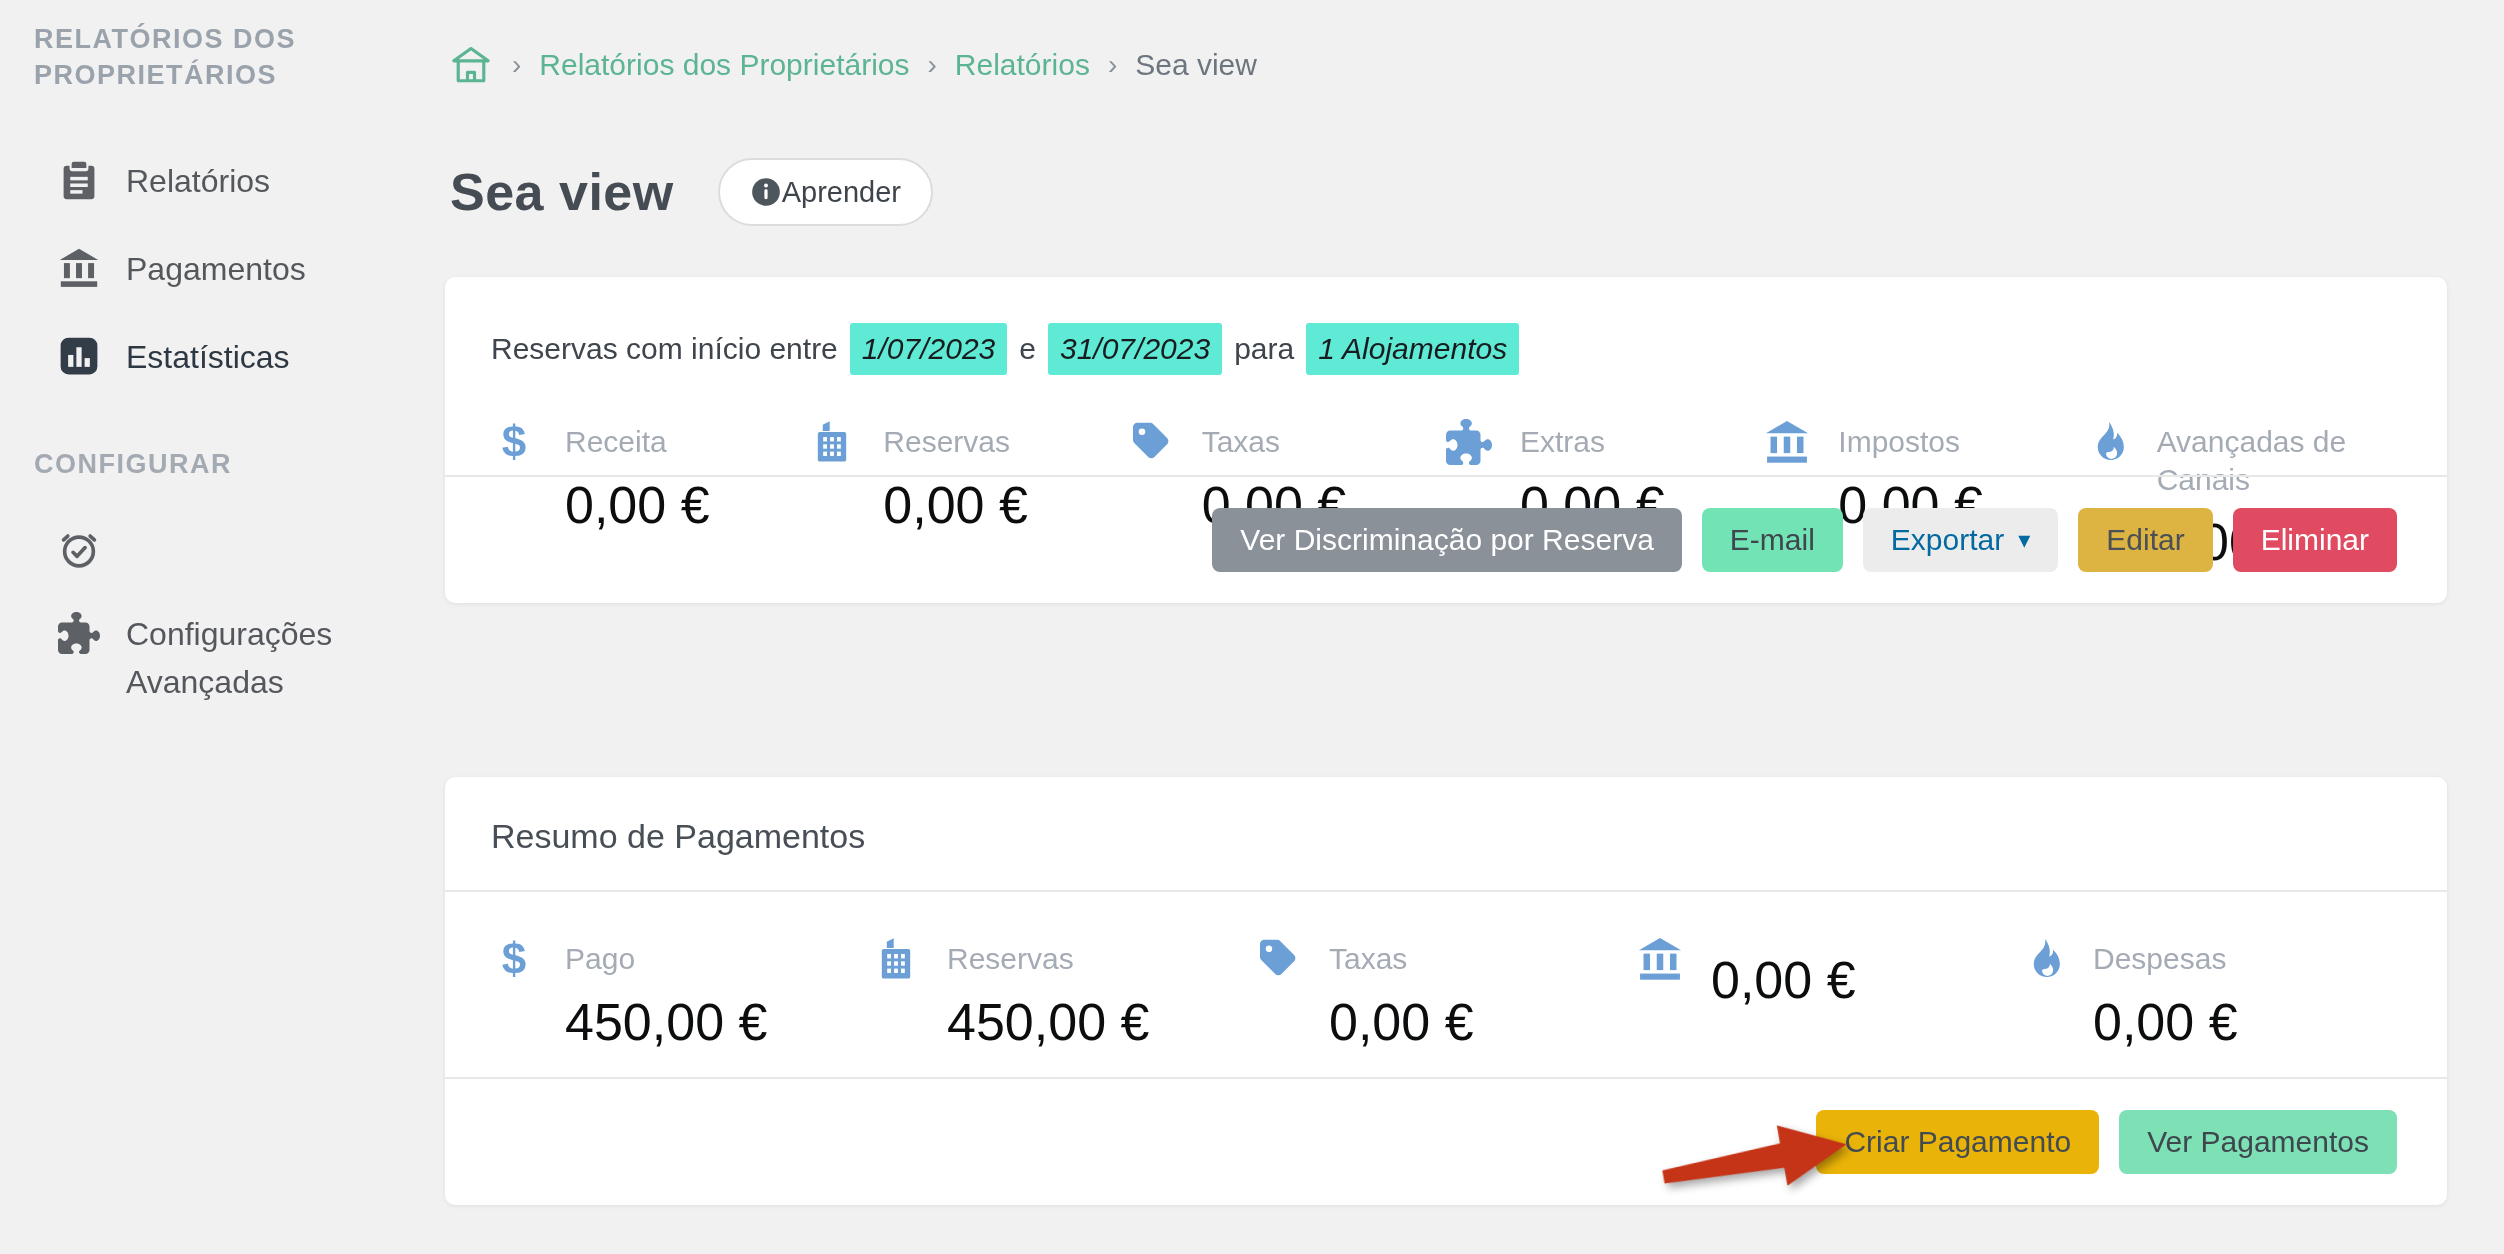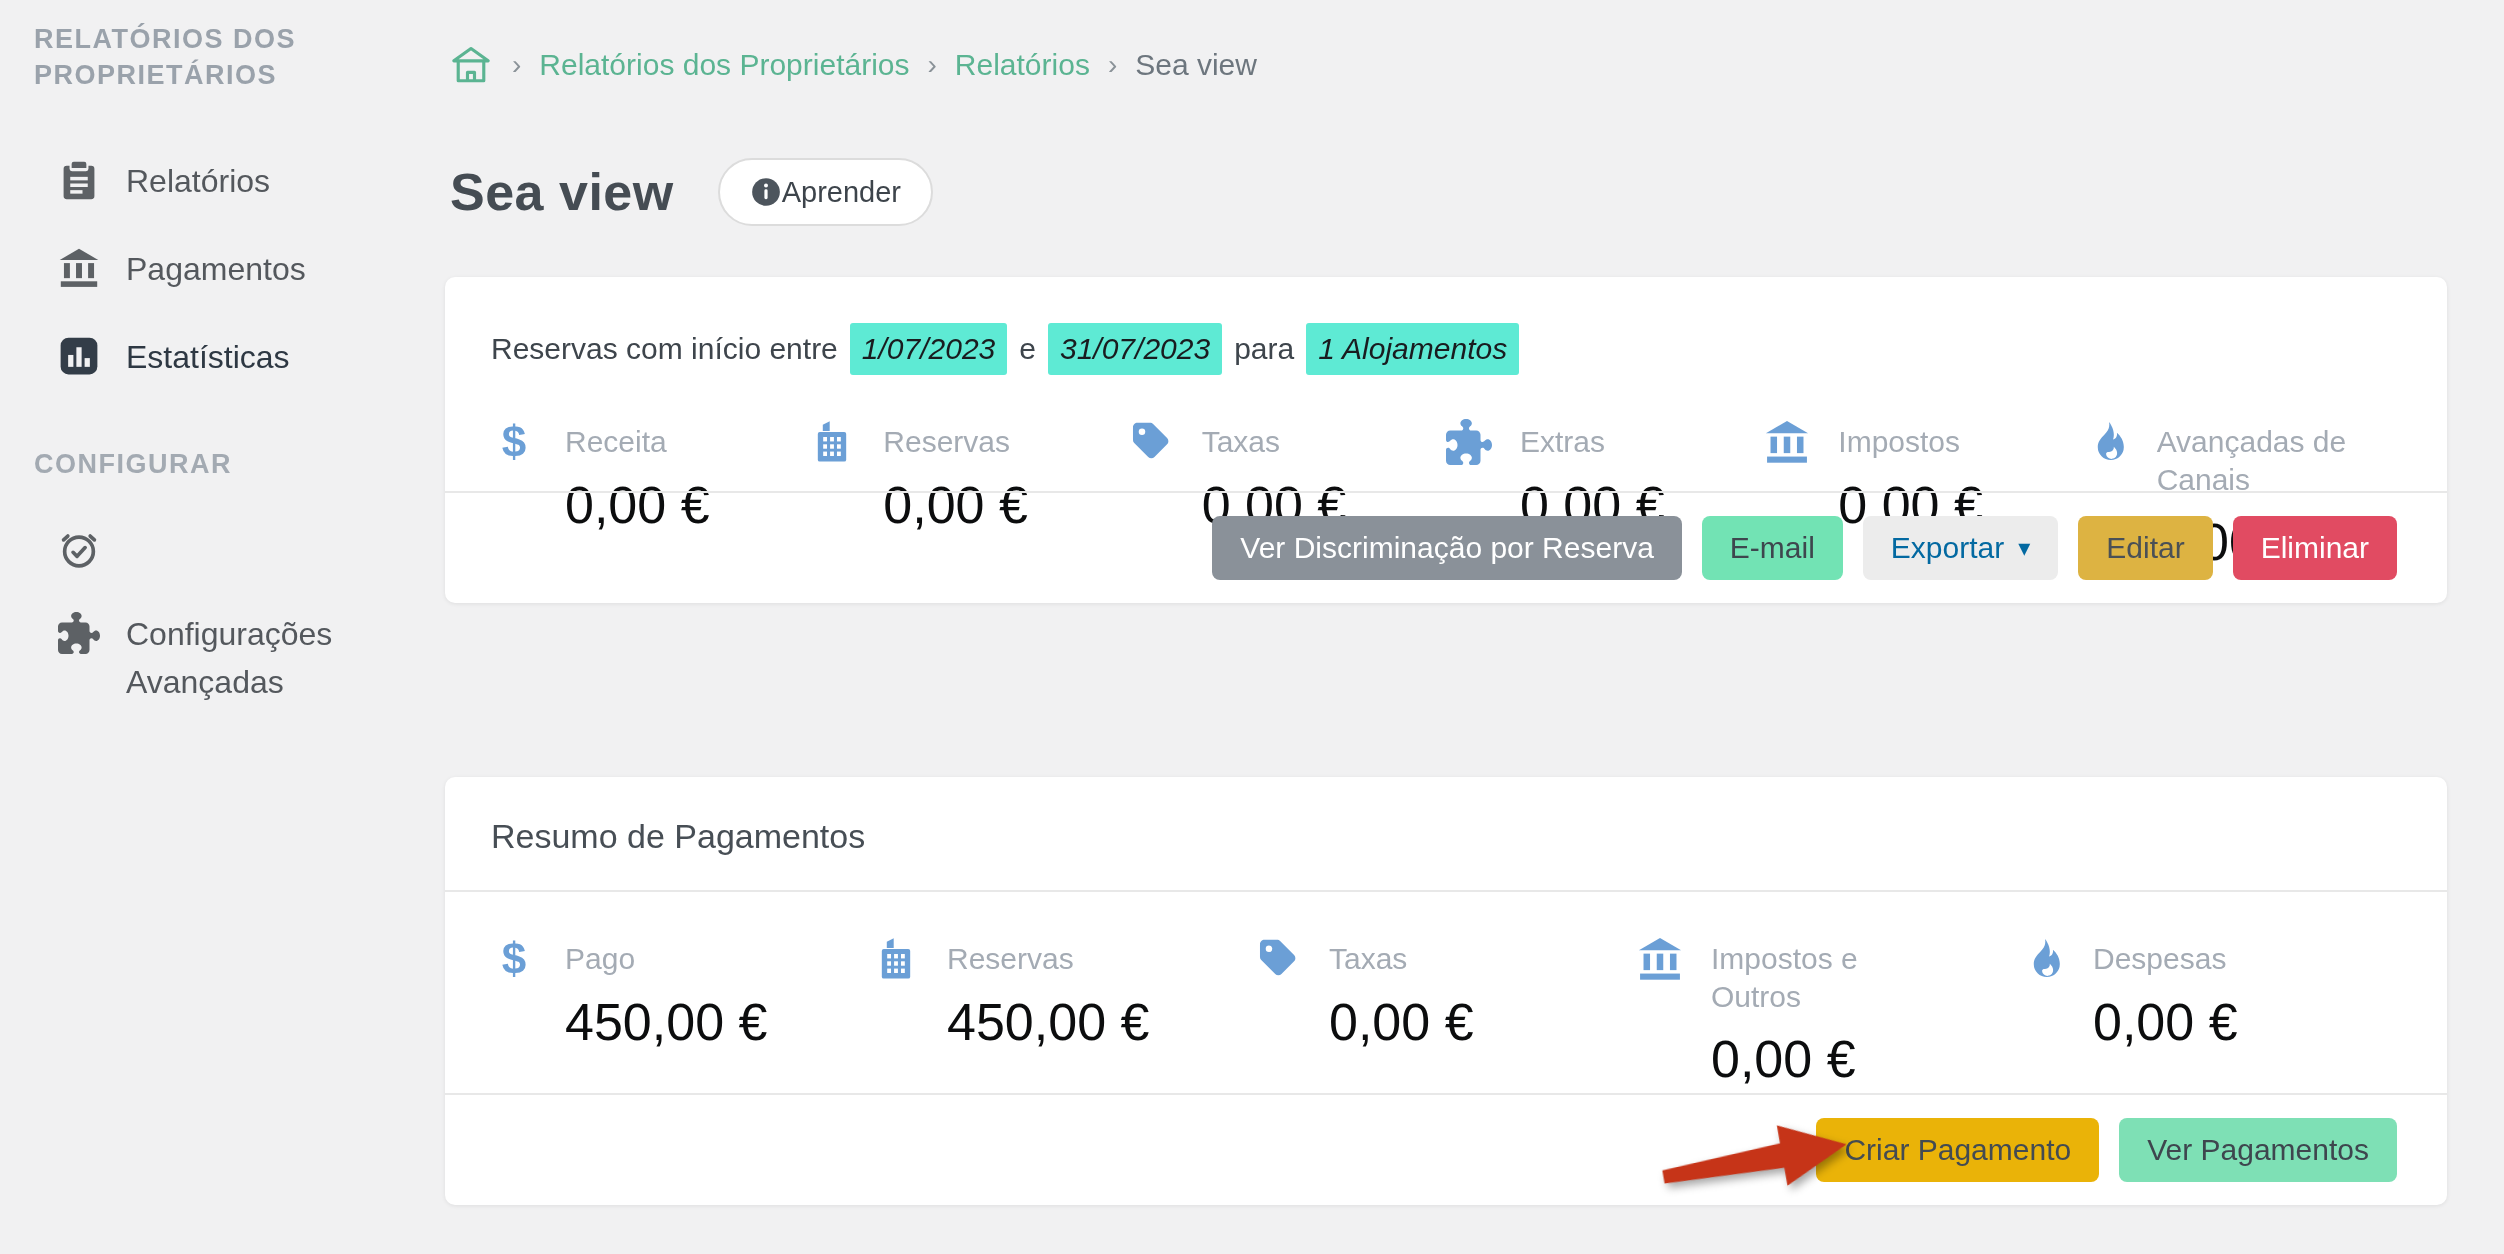--- a/index.html
+++ b/index.html
@@ -59,21 +59,21 @@
   .hl{background:#5eead4;padding:9px 12px;border-radius:3px;color:#191c1f;font-style:italic;}
   .stats-row{display:flex;padding:44px 46px 0 46px;}
   .stat{flex:1;display:flex;align-items:flex-start;gap:28px;min-width:0;}
   .stat-icon{width:46px;height:46px;flex:0 0 46px;color:#6b9fd6;margin-top:0;}
   .stat-icon.dollar{font-size:44px;font-weight:700;color:#6b9fd6;text-align:center;line-height:46px;}
   .stat-body{display:flex;flex-direction:column;}
   .stat-label{font-size:30px;color:#a4abb4;line-height:1.25;padding-top:4px;max-width:210px;}
   .stat-value{font-size:52px;color:#0c0d0e;margin-top:14px;white-space:nowrap;}
   .card-footer{
     position:absolute;left:0;right:0;bottom:0;height:110px;border-top:2px solid #e8e8e8;
-    display:flex;align-items:center;justify-content:flex-end;gap:20px;padding:0 50px;
+    display:flex;align-items:center;justify-content:flex-end;gap:20px;padding:8px 50px;
   }
   .btn{
     height:64px;border:none;border-radius:8px;padding:0 28px;font-size:30px;
     font-family:"Liberation Sans",sans-serif;display:flex;align-items:center;gap:14px;cursor:pointer;
   }
   .btn-gray{background:#8a9199;color:#ffffff;}
   .btn-mint{background:#72e3b4;color:#3e464e;}
   .btn-light{background:#ececec;color:#0369a1;}
   .btn-yellow{background:#ddb342;color:#4a5056;}
   .btn-red{background:#e14b62;color:#ffffff;}
@@ -327,21 +327,20 @@
       <div class="stat-body">
         <span class="stat-label">Taxas</span>
         <span class="stat-value">0,00 €</span>
       </div>
     </div>
     <div class="stat">
       <svg class="stat-icon" viewBox="0 0 24 24" fill="currentColor">
           <use href="#i-bank"></use>
         </svg>
       <div class="stat-body">
-        <span class="stat-label">Impostos e Outros</span>
         <span class="stat-value">0,00 €</span>
       </div>
     </div>
     <div class="stat">
       <svg class="stat-icon" viewBox="0 0 24 24" fill="currentColor">
           <use href="#i-flame"></use>
         </svg>
       <div class="stat-body">
         <span class="stat-label">Despesas</span>
         <span class="stat-value">0,00 €</span>

